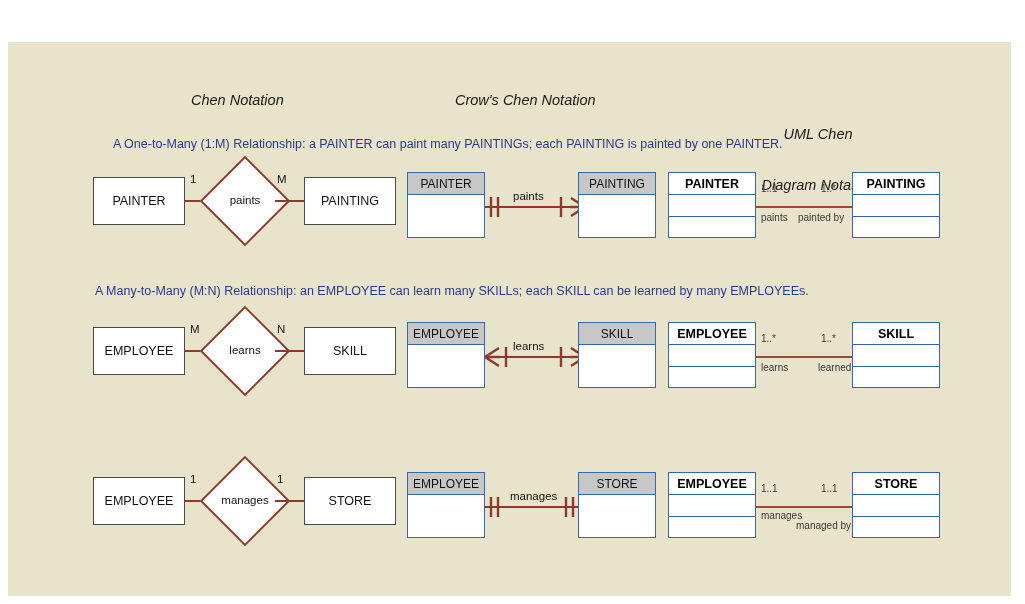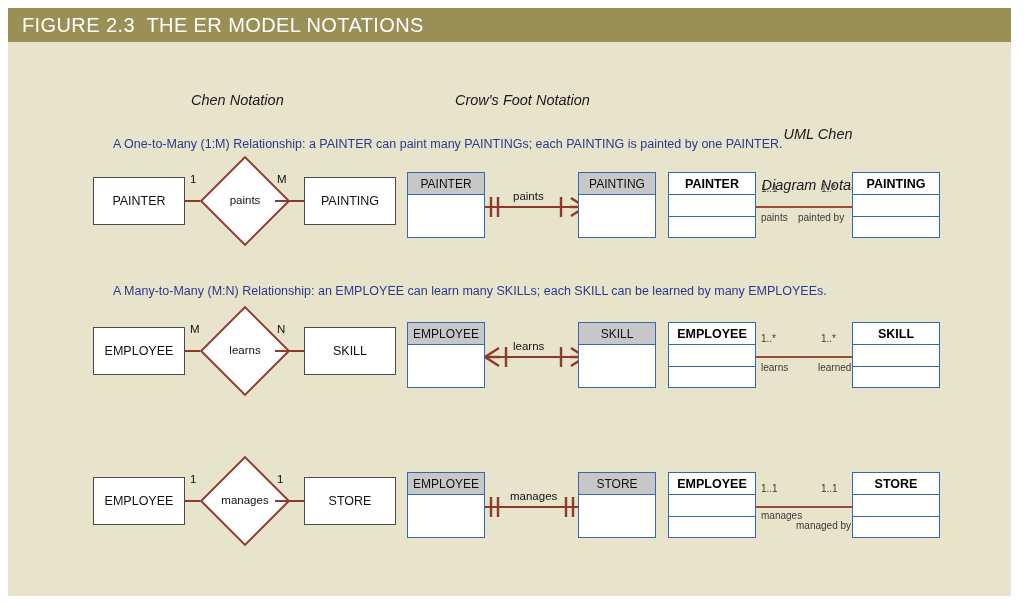--- a/index.html
+++ b/index.html
@@ -168,28 +168,25 @@
     font-size: 10px;
     color: #3a3a3a;
     white-space: pre;
   }
 </style>
 </head>
 <body>
 
 <div id="page">
 
-  <div class="title-bar">
-    <span class="title-text">FIGURE 2.3  THE ER MODEL NOTATIONS</span>
-  </div>
 
   <div class="canvas">
 
     <div class="col-head bold" style="left:183px; top:50px;">Chen Notation</div>
-    <div class="col-head bold" style="left:447px; top:50px;">Crow's Foot Notation</div>
+    <div class="col-head bold" style="left:447px; top:50px;">Crow's Chen Notation</div>
     <div class="col-head uml" style="left:730px; top:50px; width:160px;">
       <div>UML Chen</div>
       <div>Diagram Notation</div>
     </div>
 
     <div class="row-desc" style="left:105px; top:95px;">A One-to-Many (1:M) Relationship: a PAINTER can paint many PAINTINGs; each PAINTING is painted by one PAINTER.</div>
 
     <div class="chen-box" style="left:85px; top:135px; width:92px; height:48px;">PAINTER</div>
     <div class="chen-line" style="left:177px; top:158px; width:30px;"></div>
     <div class="chen-diamond" style="left:205px; top:127px;"></div>
@@ -227,21 +224,21 @@
     <div class="uml-mult" style="left:753px; top:141px;">1..1</div>
     <div class="uml-mult" style="left:813px; top:141px;">1..*</div>
     <div class="uml-role" style="left:753px; top:170px;">paints</div>
     <div class="uml-role" style="left:790px; top:170px;">painted by</div>
     <div class="uml-box" style="left:844px; top:130px; width:88px; height:66px;">
       <div class="uml-name">PAINTING</div>
       <div class="uml-comp"></div>
       <div class="uml-comp last"></div>
     </div>
 
-    <div class="row-desc" style="left:105px; top:242px;">A Many-to-Many (M:N) Relationship: an EMPLOYEE can learn many SKILLs; each SKILL can be learned by many EMPLOYEEs.</div>
+    <div class="row-desc" style="left:87px; top:242px;">A Many-to-Many (M:N) Relationship: an EMPLOYEE can learn many SKILLs; each SKILL can be learned by many EMPLOYEEs.</div>
 
     <div class="chen-box" style="left:85px; top:285px; width:92px; height:48px;">EMPLOYEE</div>
     <div class="chen-line" style="left:177px; top:308px; width:30px;"></div>
     <div class="chen-diamond" style="left:205px; top:277px;"></div>
     <div class="chen-diamond-label" style="left:205px; top:302px; width:64px;">learns</div>
     <div class="chen-line" style="left:267px; top:308px; width:31px;"></div>
     <div class="chen-box" style="left:296px; top:285px; width:92px; height:48px;">SKILL</div>
     <div class="card-label" style="left:182px; top:281px;">M</div>
     <div class="card-label" style="left:269px; top:281px;">N</div>
 

